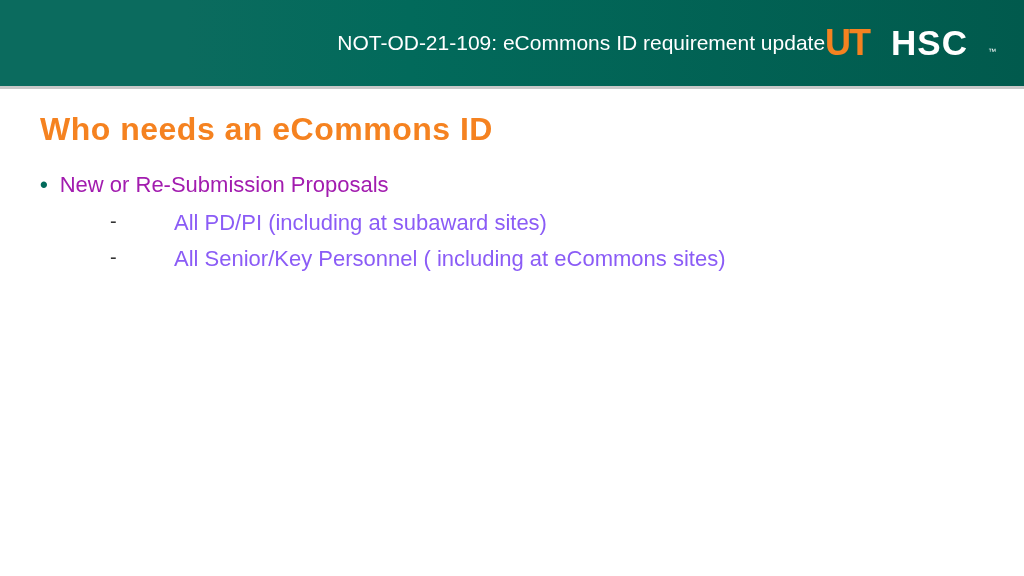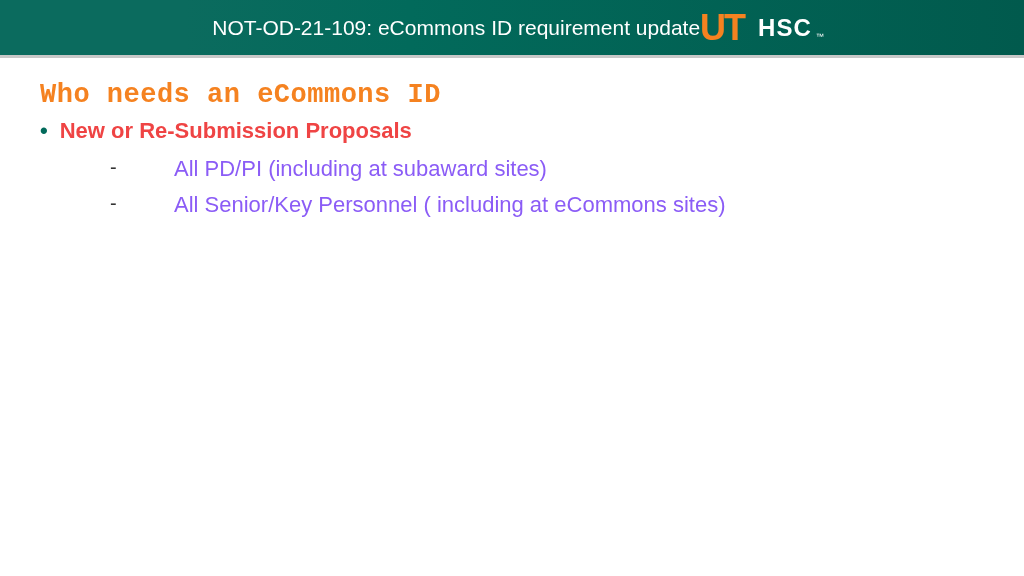--- a/index.html
+++ b/index.html
@@ -5,87 +5,87 @@
     * { margin: 0; padding: 0; box-sizing: border-box; }
     body {
       width: 1024px;
       height: 576px;
       font-family: Arial, Helvetica, sans-serif;
       background: #ffffff;
       overflow: hidden;
     }
     .header {
       width: 100%;
-      height: 58px;
+      height: 89px;
       background: linear-gradient(90deg, #0b6b5e 0%, #0b6b5e 18%, #026a5b 40%, #015a4d 100%);
       border-bottom: 3px solid #c8c8c8;
       display: flex;
       align-items: center;
-      justify-content: center;
+      justify-content: flex-end;
       padding: 0 28px 0 40px;
     }
     .header-title {
       color: #ffffff;
       font-size: 21px;
       font-weight: 400;
     }
     .logo {
       display: flex;
       align-items: center;
-      gap: 2px;
+      gap: 18px;
     }
     .logo-ut {
       color: #f58220;
       font-weight: 900;
       font-size: 36px;
       letter-spacing: -2px;
       font-family: Arial Black, Arial, sans-serif;
     }
     .logo-hsc {
       color: #ffffff;
       font-weight: 900;
-      font-size: 24px;
+      font-size: 35px;
       letter-spacing: 1px;
       font-family: Arial Black, Arial, sans-serif;
-      margin-left: 12px;
+      margin-left: 4px;
     }
     .logo-tm {
       color: #ffffff;
       font-size: 8px;
       align-self: flex-end;
       margin-bottom: 8px;
       margin-left: 2px;
     }
     .content {
       padding: 22px 40px 0 40px;
     }
     .slide-title {
       color: #f58220;
-      font-size: 27px;
+      font-size: 32px;
       font-weight: 900;
-      font-family: Liberation Mono, monospace;
+      font-family: Liberation Sans, sans-serif;
       letter-spacing: 0.5px;
-      margin-bottom: 8px;
+      margin-bottom: 24px;
     }
     .bullet-main {
       display: flex;
       align-items: flex-start;
       margin-bottom: 12px;
     }
     .bullet-dot {
       color: #026a5b;
       font-size: 22px;
       line-height: 26px;
       margin-right: 12px;
       font-weight: bold;
     }
     .bullet-main-text {
-      color: #ef4444;
+      color: #a21caf;
       font-size: 22px;
-      font-weight: 700;
+      font-weight: 400;
     }
     .sub-list {
       margin-left: 70px;
     }
     .sub-item {
       display: flex;
       align-items: flex-start;
       margin-bottom: 10px;
     }
     .sub-dash {

